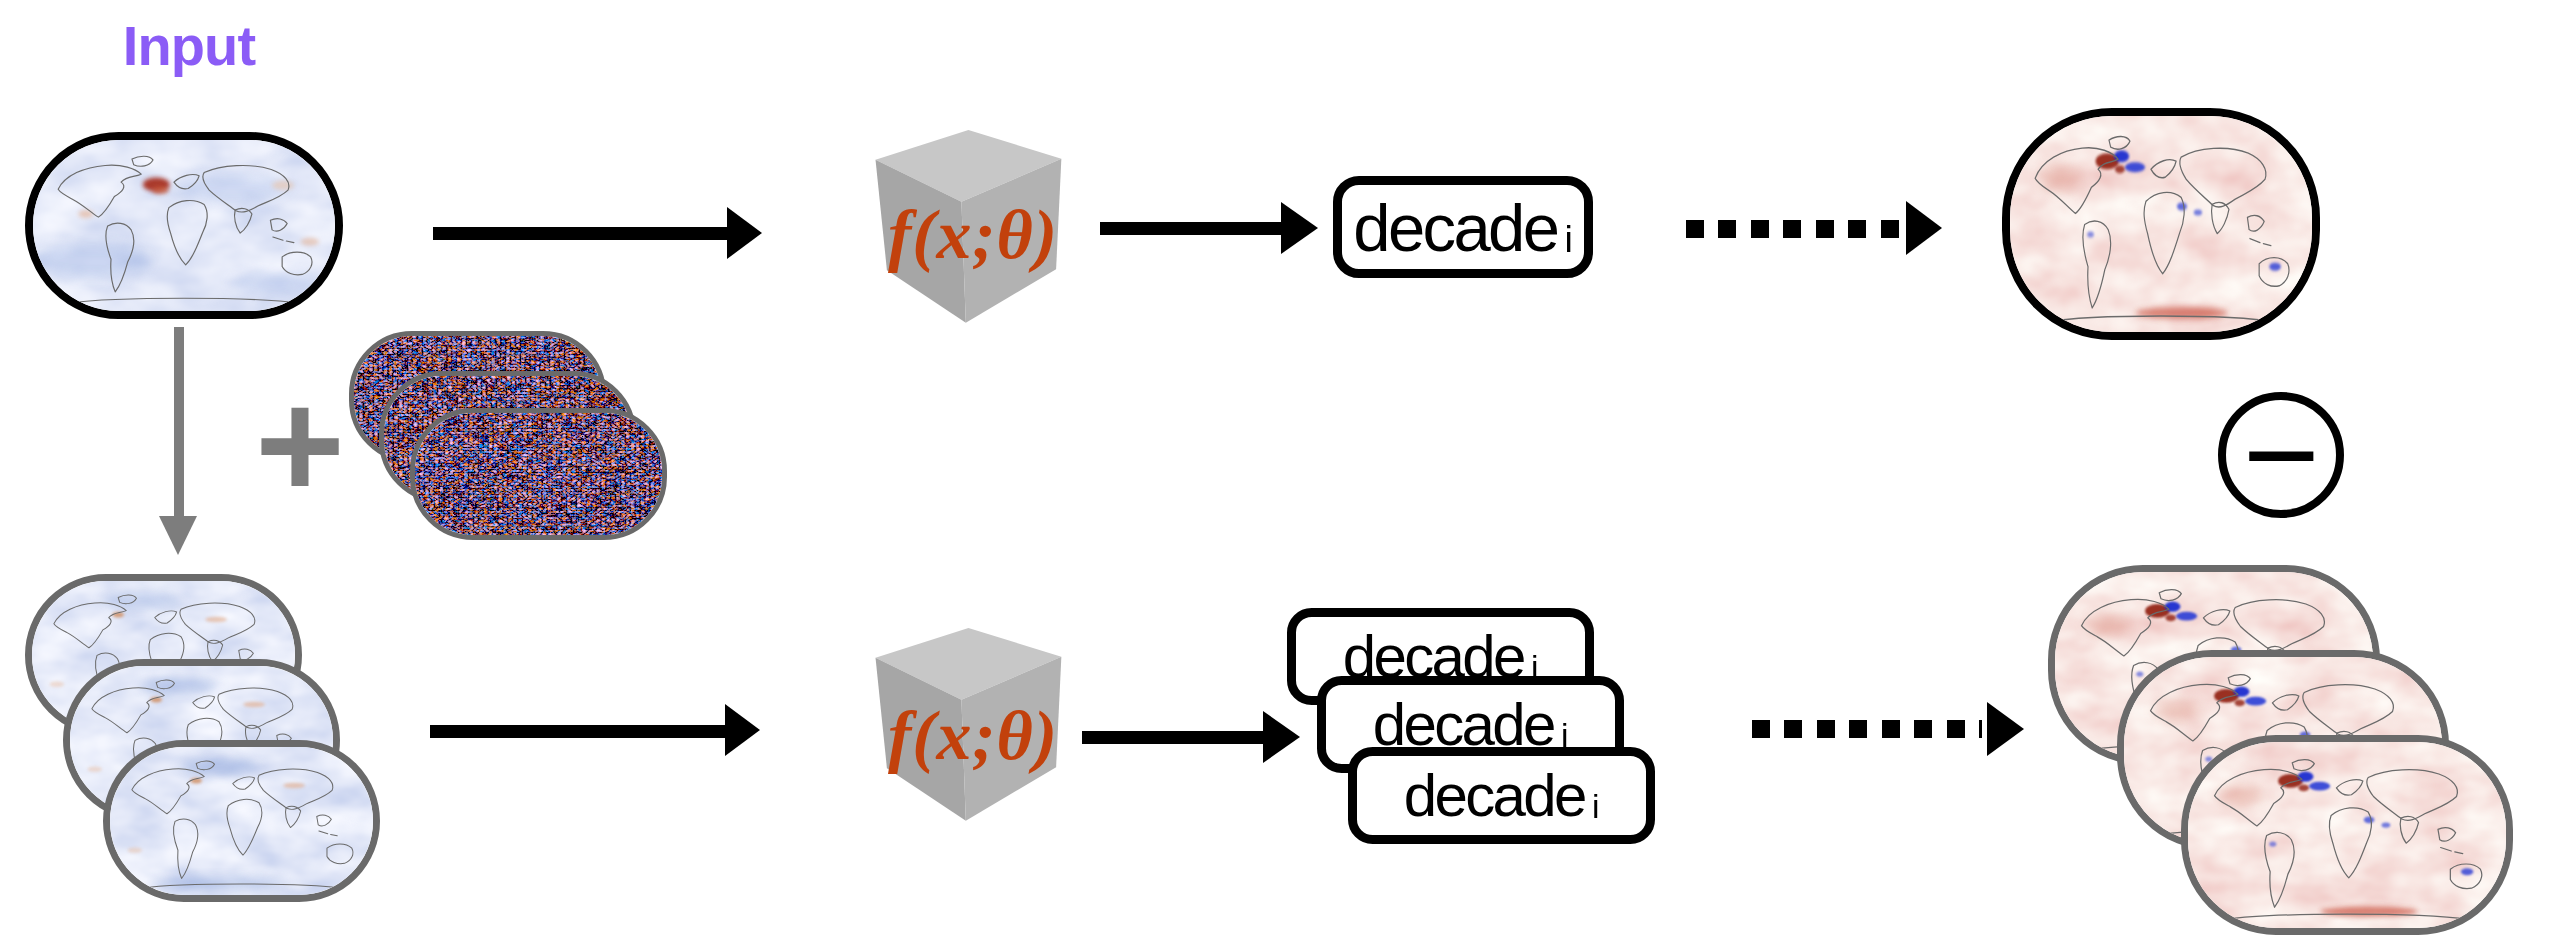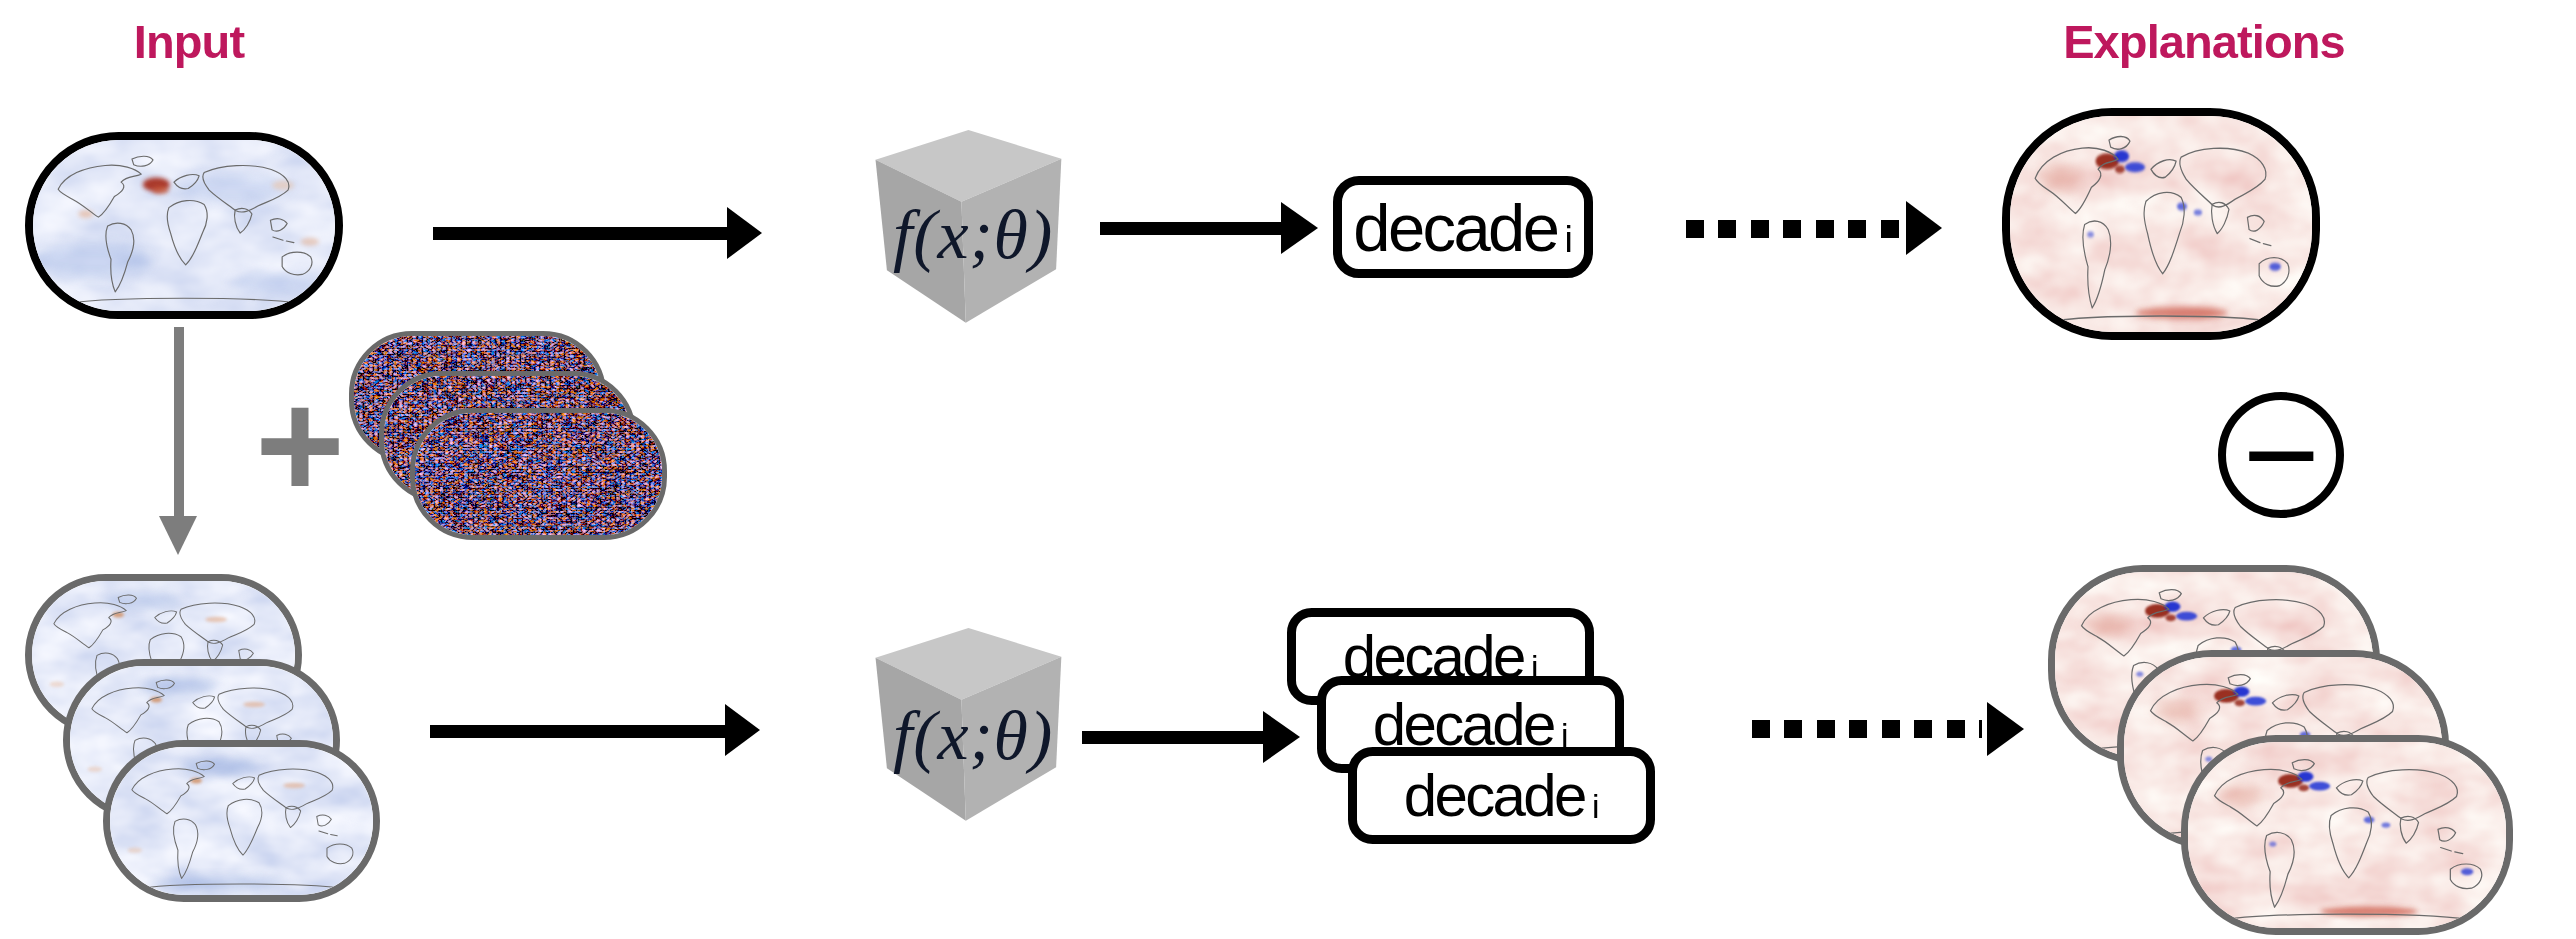--- a/index.html
+++ b/index.html
@@ -2,21 +2,21 @@
 <html style="--ink: #000000; --gray_flow: #7d7d7d; --map_border_gray: #6a6a6a; --cube_top: #c7c7c7; --cube_left: #a6a6a6; --cube_right: #b2b2b2; --ocean_blue: #c9d6f0; --heat_red: #e8c7c0; --hotspot_red: #a83222; --anomaly_blue: #2b3cd0;font-size:14px"><head>
 <meta charset="utf-8">
 <style>
   html,body { margin:0; padding:0; background:#fff; }
   .canvas {
     position:relative; width:2576px; height:940px; background:#ffffff;
     font-family:"Liberation Sans", sans-serif; overflow:hidden;
   }
   .hdr {
     position:absolute; top:17.6px; transform:translateX(-50%);
-    font-weight:700; font-size:47px; line-height:1; letter-spacing:-0.9px; color:#be185d;
+    font-weight:700; font-size:56px; line-height:1; letter-spacing:-0.9px; color:#8b5cf6;
     white-space:nowrap;
   }
   
   .map { position:absolute; box-sizing:border-box; background:#fff; overflow:hidden; }
   .map svg { display:block; width:100%; height:100%; }
   .b-black { border:8px solid var(--ink,#000); }
   .b-gray  { border:7px solid var(--map_border_gray,#6a6a6a); }
   .b-noise { border:5.3px solid var(--map_border_gray,#6a6a6a); }
   
   .shaft { position:absolute; background:var(--ink,#000); }
@@ -33,22 +33,22 @@
   }
   .minus-circle {
     position:absolute; box-sizing:border-box; border:8px solid var(--ink,#000); border-radius:50%;
     display:flex; align-items:center; justify-content:center; background:#fff;
     font-size:132px; font-weight:400; line-height:0; color:var(--ink,#000);
   }
   
   .cube { position:absolute; }
   .cube-label {
     position:absolute; transform:translateX(-50%);
-    font-family:"Liberation Serif", serif; font-style:italic; font-weight:400;
-    font-size:70px; line-height:1; letter-spacing:0.9px; color:#0f172a; white-space:nowrap;
+    font-family:"Liberation Serif", serif; font-style:italic; font-weight:700;
+    font-size:70px; line-height:1; letter-spacing:0.9px; color:#c2410c; white-space:nowrap;
   }
   
   .pbox {
     position:absolute; box-sizing:border-box; background:#fff;
     border:9.7px solid var(--ink,#000); border-radius:26px;
     display:flex; align-items:center; justify-content:center;
     font-size:67px; line-height:1; letter-spacing:-2.6px; color:#000; white-space:nowrap;
   }
   .pbox.small { font-size:60px; border-radius:24.6px; }
   .psub { font-size:0.56em; letter-spacing:0; transform:translateY(0.34em); margin-left:7px; display:inline-block; }
@@ -155,21 +155,20 @@
       <ellipse cx="316" cy="150" rx="7" ry="4" fill="#2c3ed6" opacity="0.8" filter="url(#b2)"></ellipse>
       <ellipse cx="96" cy="118" rx="4" ry="3" fill="#3a4cd8" opacity="0.6" filter="url(#b2)"></ellipse>
       <ellipse cx="205" cy="196" rx="55" ry="6" fill="#c23a28" opacity="0.6" filter="url(#b4)"></ellipse>
     </g>
   </defs>
 </svg>
 
 <div class="canvas">
 
   <div class="hdr" style="left:189px">Input</div>
-  <div class="hdr" style="left:2204px">Explanations</div>
 
   <div class="map b-black" style="left:24.6px;top:132px;width:318px;height:187px;border-radius:97px">
     <svg viewBox="0 0 360 215" preserveAspectRatio="none">
       <rect width="360" height="215" filter="url(#fblue1)"></rect>
       <use href="#input-extra"></use>
       <use href="#world"></use>
     </svg>
   </div>
 
   <div>

